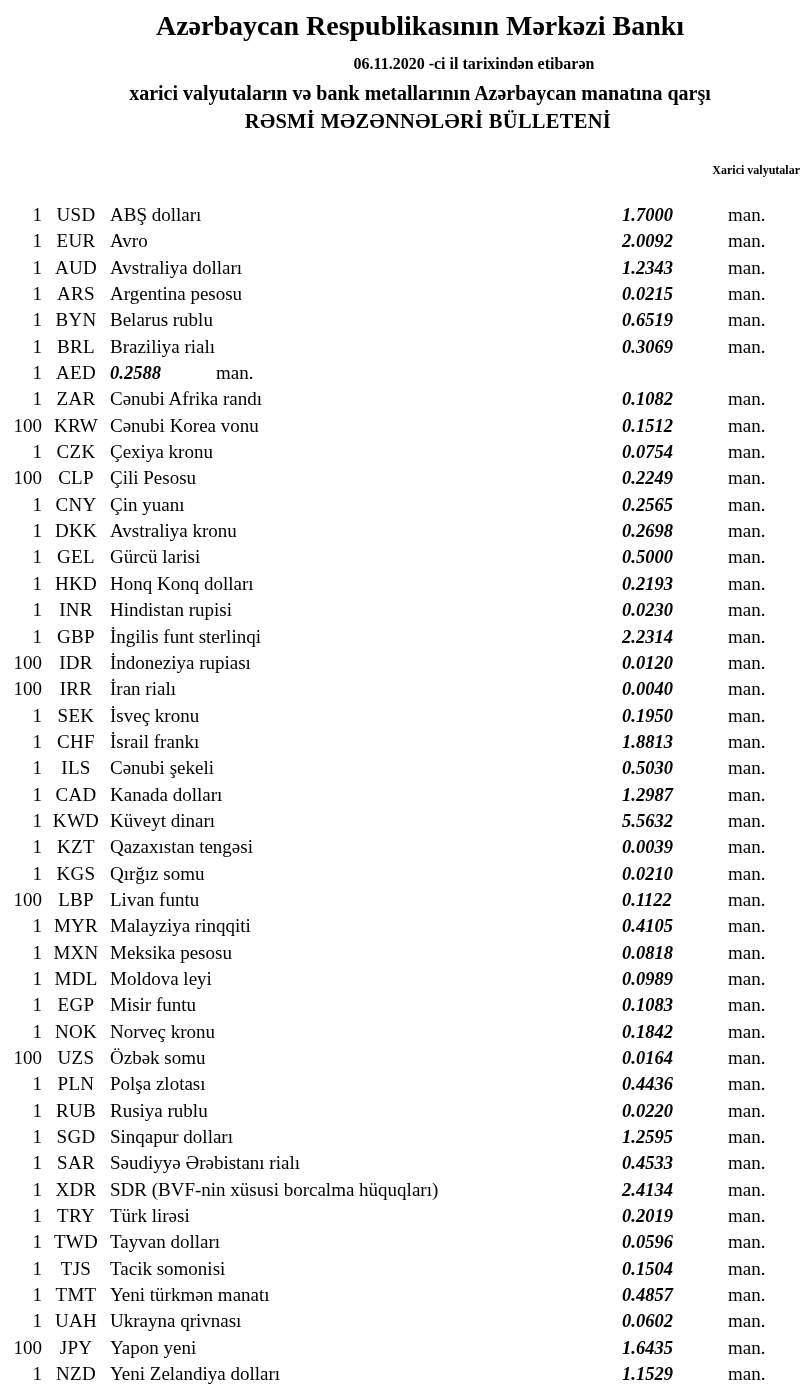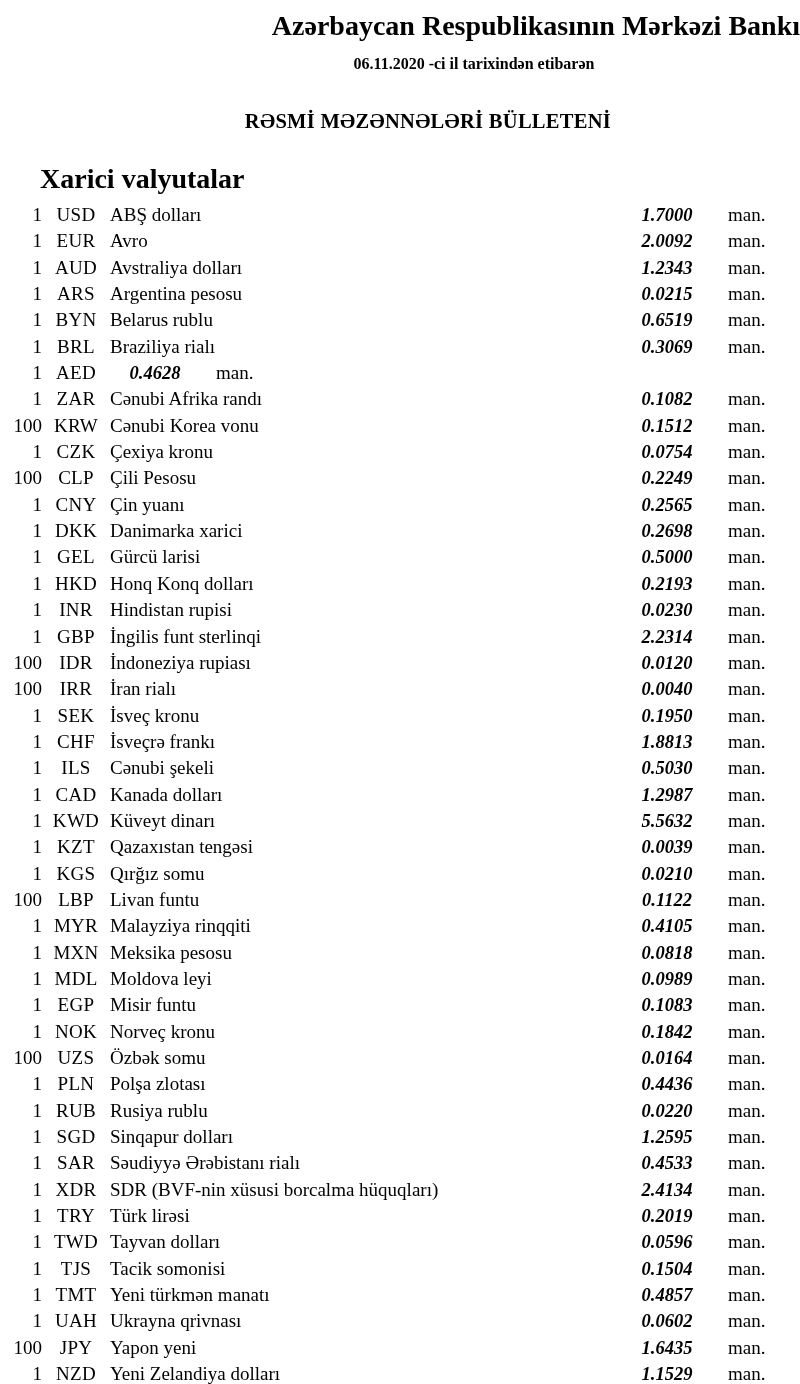--- a/index.html
+++ b/index.html
@@ -7,63 +7,64 @@
     width: 800px; height: 1384px;
     background: #ffffff;
     overflow: hidden;
     font-family: "Liberation Serif", "DejaVu Serif", serif;
     color: #000000;
   }
   .page { position: relative; width: 800px; height: 1384px; background: #ffffff; }
 
   .bank-title {
     position: absolute; top: 11px; left: 40px; width: 760px;
-    text-align: right; font-size: 28px; font-weight: bold; line-height: 1.1;
+    text-align: center; font-size: 28px; font-weight: bold; line-height: 1.1;
   }
   .date-line {
     position: absolute; top: 55px; left: 148px; width: 652px;
     text-align: center; font-size: 16px; font-weight: bold; line-height: 1.1;
   }
   .subtitle-line {
     position: absolute; top: 82px; left: 40px; width: 760px;
     text-align: center; font-size: 20px; font-weight: bold; line-height: 1.1;
   }
   .bulletin-title {
     position: absolute; top: 110px; left: 48px; width: 760px;
     text-align: center; font-size: 20.5px; font-weight: bold; line-height: 1.1;
     letter-spacing: 0.3px;
   }
   .section-title {
     position: absolute; top: 164px; left: 40px; width: 760px;
-    text-align: left; font-size: 28px; font-weight: bold; line-height: 1.1;
+    text-align: right; font-size: 12px; font-weight: bold; line-height: 1.1;
   }
 
   .rates-table {
     position: absolute; top: 202px; left: 0; width: 800px;
   }
   .rate-row {
     display: flex; align-items: baseline;
     height: 26.35px; font-size: 19px; line-height: 26.35px;
   }
   .c-qty  { width: 42px;  text-align: right; flex: 0 0 42px; }
   .c-code { width: 68px;  text-align: center; flex: 0 0 68px; letter-spacing: 0.3px; }
   .c-name { flex: 1 1 auto; text-align: left; padding-left: 0; width: 512px; overflow: hidden; white-space: nowrap; }
-  .c-rate { width: 90px; flex: 0 0 90px; text-align: center;
+  .c-rate { width: 90px; flex: 0 0 90px; text-align: left;
             font-weight: bold; font-style: italic; font-size: 18.5px; }
   .c-unit { width: 88px; flex: 0 0 88px; text-align: left; padding-left: 16px; }
 </style>
 </head>
 <body>
 
 <div class="page">
 
   <div class="bank-title">Azərbaycan Respublikasının Mərkəzi Bankı</div>
 
   <div class="date-line">06.11.2020 -ci il tarixindən etibarən</div>
 
+  <div class="subtitle-line">xarici valyutaların və bank metallarının Azərbaycan manatına qarşı</div>
 
   <div class="bulletin-title">RƏSMİ MƏZƏNNƏLƏRİ BÜLLETENİ</div>
 
   <div class="section-title">Xarici valyutalar</div>
 
   <div class="rates-table">
       <div class="rate-row">
     <span class="c-qty">1</span>
     <span class="c-code">USD</span>
     <span class="c-name">ABŞ dolları</span>
@@ -101,21 +102,21 @@
       <div class="rate-row">
     <span class="c-qty">1</span>
     <span class="c-code">BRL</span>
     <span class="c-name">Braziliya rialı</span>
     <span class="c-rate">0.3069</span>
     <span class="c-unit">man.</span>
   </div>
       <div class="rate-row">
     <span class="c-qty">1</span>
     <span class="c-code">AED</span>
-    <span class="c-rate">0.4628</span>
+    <span class="c-rate">0.2588</span>
     <span class="c-unit">man.</span>
   </div>
       <div class="rate-row">
     <span class="c-qty">1</span>
     <span class="c-code">ZAR</span>
     <span class="c-name">Cənubi Afrika randı</span>
     <span class="c-rate">0.1082</span>
     <span class="c-unit">man.</span>
   </div>
       <div class="rate-row">
@@ -142,21 +143,21 @@
       <div class="rate-row">
     <span class="c-qty">1</span>
     <span class="c-code">CNY</span>
     <span class="c-name">Çin yuanı</span>
     <span class="c-rate">0.2565</span>
     <span class="c-unit">man.</span>
   </div>
       <div class="rate-row">
     <span class="c-qty">1</span>
     <span class="c-code">DKK</span>
-    <span class="c-name">Danimarka xarici</span>
+    <span class="c-name">Avstraliya kronu</span>
     <span class="c-rate">0.2698</span>
     <span class="c-unit">man.</span>
   </div>
       <div class="rate-row">
     <span class="c-qty">1</span>
     <span class="c-code">GEL</span>
     <span class="c-name">Gürcü larisi</span>
     <span class="c-rate">0.5000</span>
     <span class="c-unit">man.</span>
   </div>
@@ -198,21 +199,21 @@
       <div class="rate-row">
     <span class="c-qty">1</span>
     <span class="c-code">SEK</span>
     <span class="c-name">İsveç kronu</span>
     <span class="c-rate">0.1950</span>
     <span class="c-unit">man.</span>
   </div>
       <div class="rate-row">
     <span class="c-qty">1</span>
     <span class="c-code">CHF</span>
-    <span class="c-name">İsveçrə frankı</span>
+    <span class="c-name">İsrail frankı</span>
     <span class="c-rate">1.8813</span>
     <span class="c-unit">man.</span>
   </div>
       <div class="rate-row">
     <span class="c-qty">1</span>
     <span class="c-code">ILS</span>
     <span class="c-name">Cənubi şekeli</span>
     <span class="c-rate">0.5030</span>
     <span class="c-unit">man.</span>
   </div>

